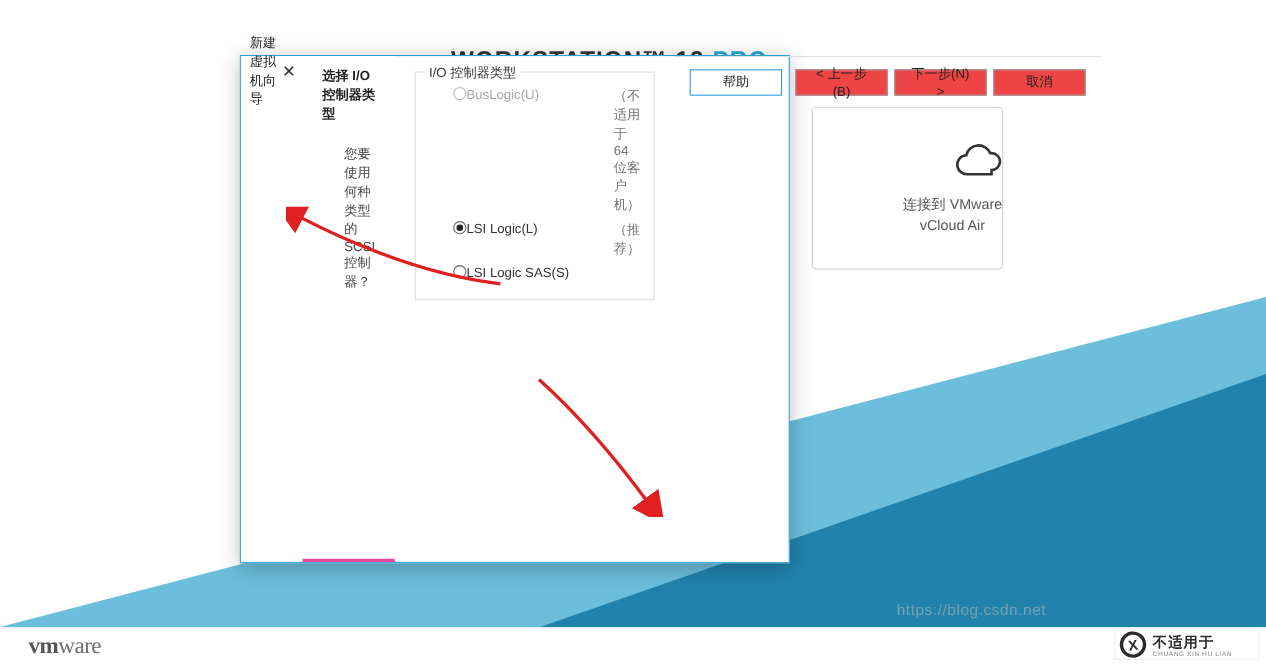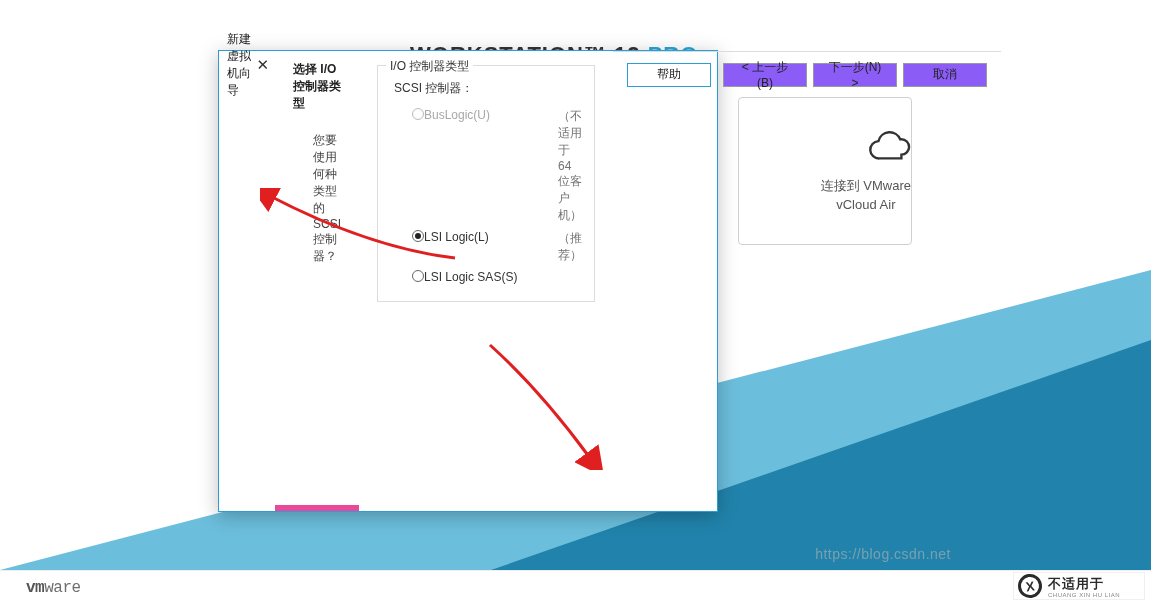--- a/index.html
+++ b/index.html
@@ -80,22 +80,22 @@
     position: absolute;
     left: 0; right: 0; bottom: 0;
     height: 34px;
     background: #fff;
     display: flex;
     align-items: center;
     padding-left: 26px;
     border-top: 1px solid #eee;
   }
   .vmware-logo {
-    font-family: Liberation Mono, monospace;
-    font-size: 16px;
+    font-family: Liberation Serif, serif;
+    font-size: 21px;
     color: #6e6e6e;
     letter-spacing: -0.5px;
   }
   .vmware-logo .vm { font-weight: 700; color: #555; }
   .cxhl-logo {
     position: absolute;
     right: 6px; bottom: 4px;
     width: 132px; height: 28px;
     background: #fff;
     display: flex;
@@ -138,21 +138,21 @@
   }
   .titlebar .title { font-size: 12px; color: #222; }
   .titlebar .close {
     width: 30px; height: 22px;
     display: flex; align-items: center; justify-content: center;
     font-size: 15px; color: #333;
   }
 
   .dialog-header {
     padding: 10px 18px 14px 18px;
-    border-bottom: 6px solid #ec4899;
+    border-bottom: 3px solid #ec4899;
     background: #fff;
   }
   .dialog-header .h1 { font-size: 12px; font-weight: 700; color: #222; }
   .dialog-header .h2 { font-size: 12px; color: #444; margin-top: 20px; padding-left: 20px; }
 
   .dialog-body {
     flex: 1;
     padding: 14px 18px;
     position: relative;
   }
@@ -212,21 +212,21 @@
     display: flex;
     align-items: center;
     padding: 0 14px;
     gap: 6px;
   }
   .dialog-footer .spacer { flex: 1; }
   .btn {
     min-width: 84px;
     height: 24px;
     border: 1px solid #9a9a9a;
-    background: #8b5cf6;
+    background: #ef4444;
     font-size: 12px;
     color: #222;
     display: inline-flex;
     align-items: center;
     justify-content: center;
     padding: 0 10px;
   }
   .btn.help {
     border: 1px solid #2a9fd6;
     background: #fff;
@@ -292,21 +292,20 @@
   </div>
 
   <div class="dialog-header">
     <div class="h1">选择 I/O 控制器类型</div>
     <div class="h2">您要使用何种类型的 SCSI 控制器？</div>
   </div>
 
   <div class="dialog-body">
     <div class="groupbox">
       <span class="legend">I/O 控制器类型</span>
-      <div class="line-label">SCSI 控制器：</div>
 
       <div class="radio-row">
         <span class="radio disabled"></span>
         <span class="radio-label disabled">BusLogic(U)</span>
         <span class="hint">（不适用于 64 位客户机）</span>
       </div>
       <div class="radio-row">
         <span class="radio selected"></span>
         <span class="radio-label">LSI Logic(L)</span>
         <span class="hint">（推荐）</span>

